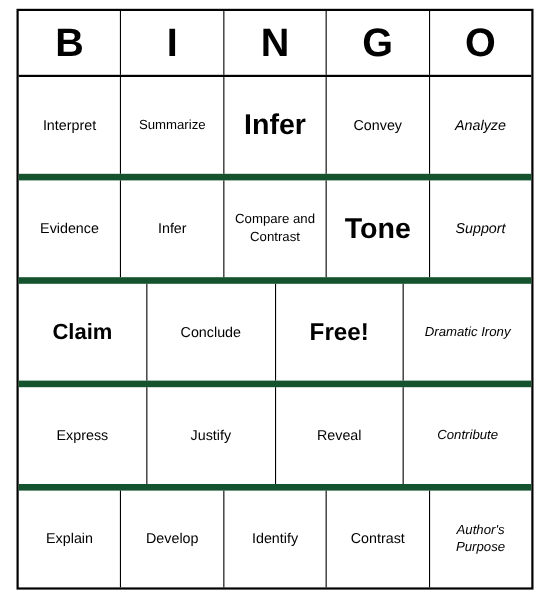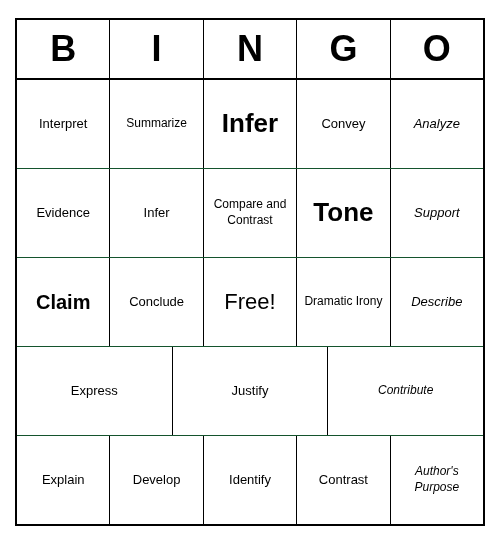--- a/index.html
+++ b/index.html
@@ -42,21 +42,21 @@
       border-right: none;
     }
 
     .bingo-grid {
       display: flex;
       flex-direction: column;
     }
 
     .bingo-row {
       display: flex;
-      border-bottom: 1px solid #14532d;
+      border-bottom: 6px solid #14532d;
     }
 
     .bingo-row:last-child {
       border-bottom: none;
     }
 
     .bingo-cell {
       flex: 1;
       min-height: 88px;
       display: flex;
@@ -79,21 +79,21 @@
       font-weight: bold;
     }
 
     .bingo-cell.medium {
       font-size: 20px;
       font-weight: bold;
     }
 
     .bingo-cell.free {
       font-size: 22px;
-      font-weight: normal;
+      font-weight: bold;
     }
 
     .bingo-cell.small {
       font-size: 12px;
     }
   </style>
 </head>
 <body>
 
 <div class="bingo-card">
@@ -117,25 +117,25 @@
         <div class="bingo-cell">Infer</div>
         <div class="bingo-cell small">Compare and Contrast</div>
         <div class="bingo-cell large">Tone</div>
         <div class="bingo-cell">Support</div>
       </div>
       <div class="bingo-row">
         <div class="bingo-cell medium">Claim</div>
         <div class="bingo-cell">Conclude</div>
         <div class="bingo-cell free">Free!</div>
         <div class="bingo-cell small">Dramatic Irony</div>
-        <div class="bingo-cell">Describe</div>
       </div>
       <div class="bingo-row">
         <div class="bingo-cell">Express</div>
         <div class="bingo-cell">Justify</div>
+        <div class="bingo-cell">Reveal</div>
         <div class="bingo-cell small">Contribute</div>
       </div>
       <div class="bingo-row">
         <div class="bingo-cell">Explain</div>
         <div class="bingo-cell">Develop</div>
         <div class="bingo-cell">Identify</div>
         <div class="bingo-cell">Contrast</div>
         <div class="bingo-cell small">Author's Purpose</div>
       </div>
     </div>

